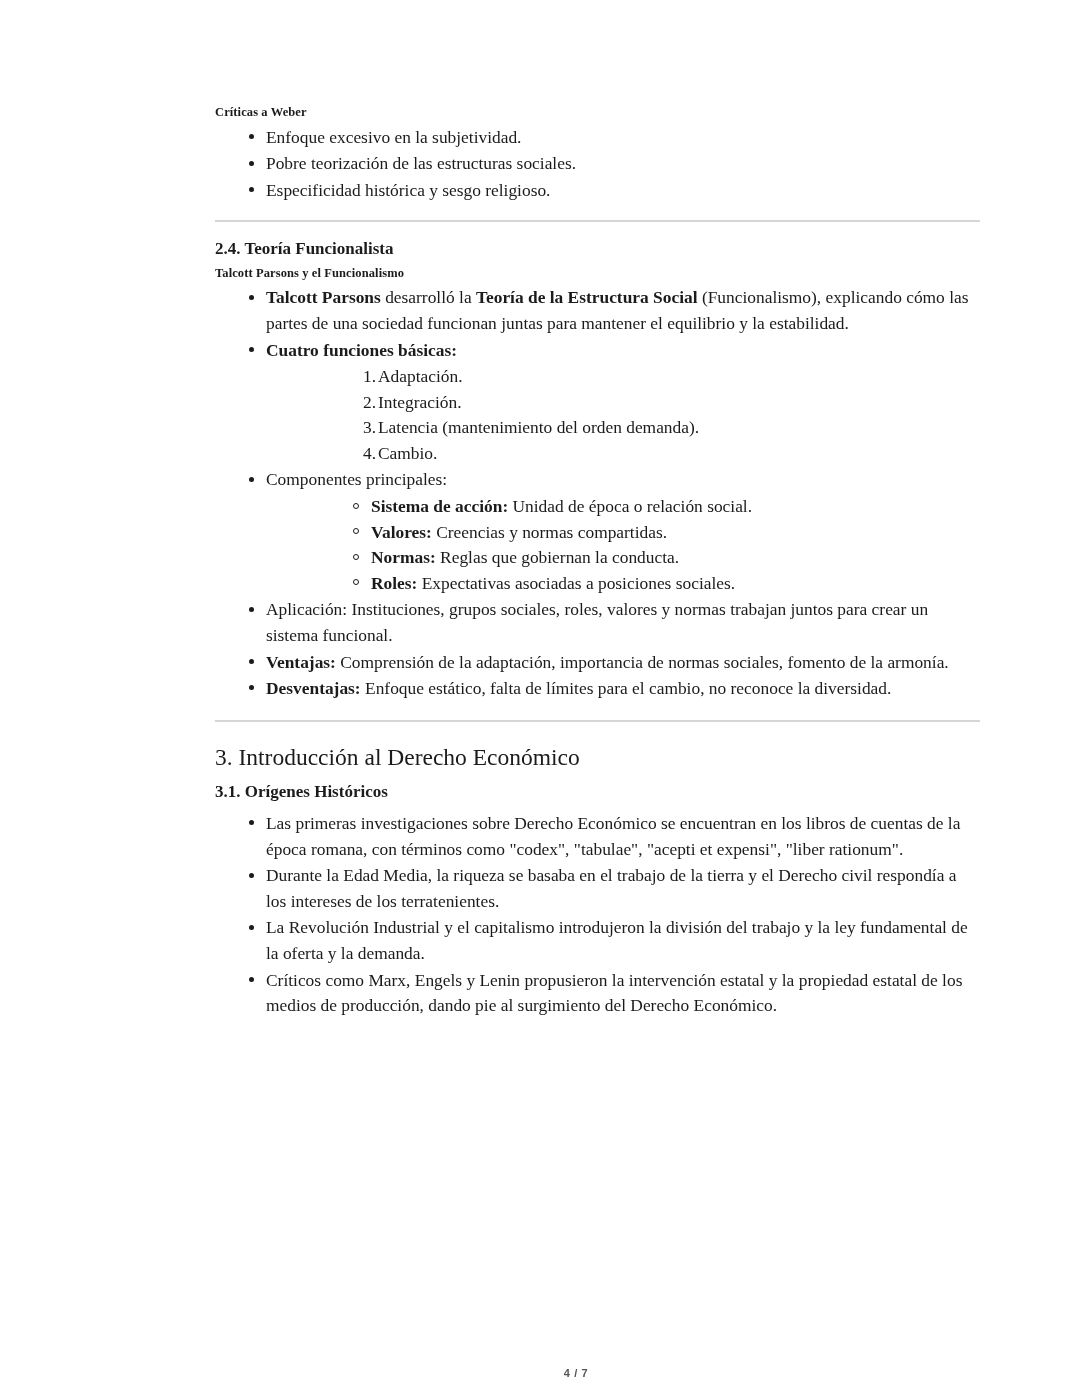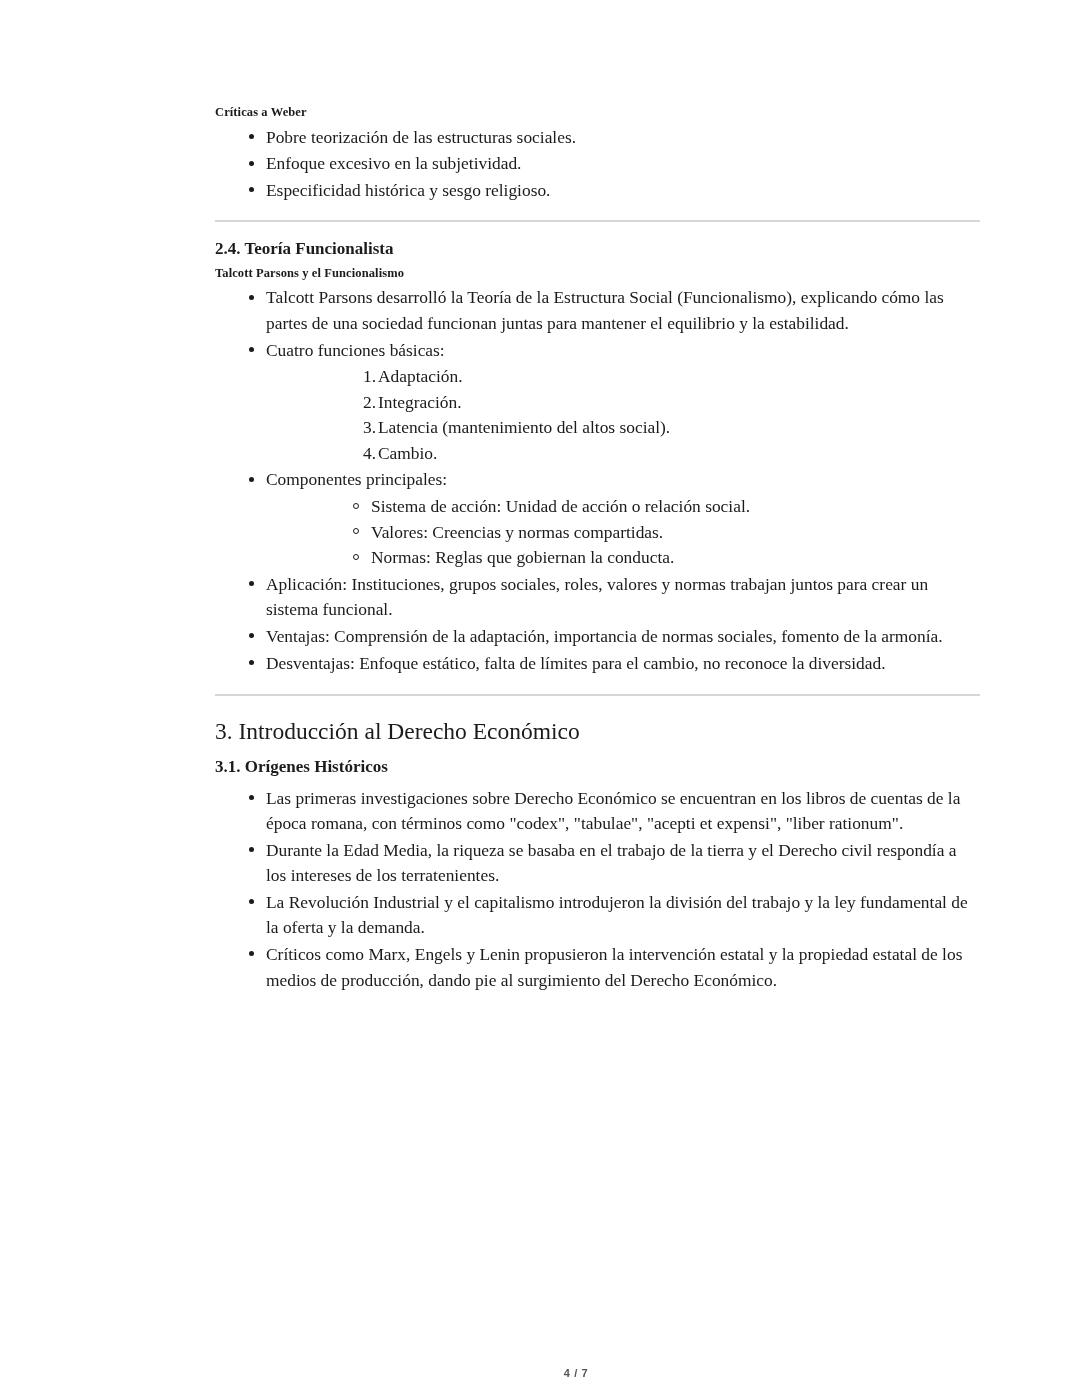--- a/index.html
+++ b/index.html
@@ -116,21 +116,21 @@
     left: 87px;
     top: 0.5em;
     width: 6px;
     height: 6px;
     border-radius: 50%;
     border: 1.4px solid #1b1b1b;
     background: transparent;
     box-sizing: border-box;
   }
 
-  b, .b { font-weight: normal; }
+  b, .b { font-weight: bold; }
 
   
   .footer {
     position: absolute;
     left: 0;
     top: 1351px;
     width: 100%;
     text-align: center;
     font-size: 11px;
     font-weight: bold;
@@ -144,25 +144,25 @@
 <body>
 
 <div class="page">
   <div class="content">
 
     <div class="h-small">Críticas a Weber</div>
 
     <ul class="lvl1">
       <li>
         <span class="bullet"></span>
+        <span>Enfoque excesivo en la subjetividad.</span>
+      </li>
+      <li>
+        <span class="bullet"></span>
         <span>Pobre teorización de las estructuras sociales.</span>
-      </li>
-      <li>
-        <span class="bullet"></span>
-        <span>Enfoque excesivo en la subjetividad.</span>
       </li>
       <li>
         <span class="bullet"></span>
         <span>Especificidad histórica y sesgo religioso.</span>
       </li>
     </ul>
 
     <hr class="rule rule-a">
 
     <div class="h3 tight">2.4. Teoría Funcionalista</div>
@@ -181,44 +181,48 @@
           <li>
             <span class="num">1.</span>
             <span>Adaptación.</span>
           </li>
           <li>
             <span class="num">2.</span>
             <span>Integración.</span>
           </li>
           <li>
             <span class="num">3.</span>
-            <span>Latencia (mantenimiento del altos social).</span>
+            <span>Latencia (mantenimiento del orden demanda).</span>
           </li>
           <li>
             <span class="num">4.</span>
             <span>Cambio.</span>
           </li>
         </ol>
       </li>
 
       <li>
         <span class="bullet"></span>
         <span>Componentes principales:</span>
         <ul class="lvl2">
           <li>
             <span class="bullet-hollow"></span>
-            <b>Sistema de acción:</b><span> Unidad de acción o relación social.</span>
+            <b>Sistema de acción:</b><span> Unidad de época o relación social.</span>
           </li>
           <li>
             <span class="bullet-hollow"></span>
             <b>Valores:</b><span> Creencias y normas compartidas.</span>
           </li>
           <li>
             <span class="bullet-hollow"></span>
             <b>Normas:</b><span> Reglas que gobiernan la conducta.</span>
+          </li>
+          <li>
+            <span class="bullet-hollow"></span>
+            <b>Roles:</b><span> Expectativas asociadas a posiciones sociales.</span>
           </li>
         </ul>
       </li>
 
       <li>
         <span class="bullet"></span>
         <span>Aplicación: Instituciones, grupos sociales, roles, valores y normas trabajan juntos para crear un sistema funcional.</span>
       </li>
 
       <li>

